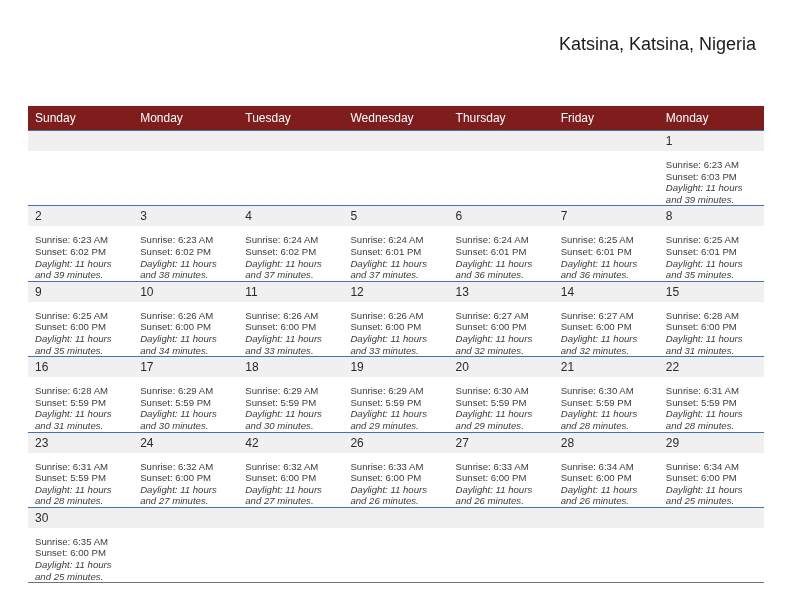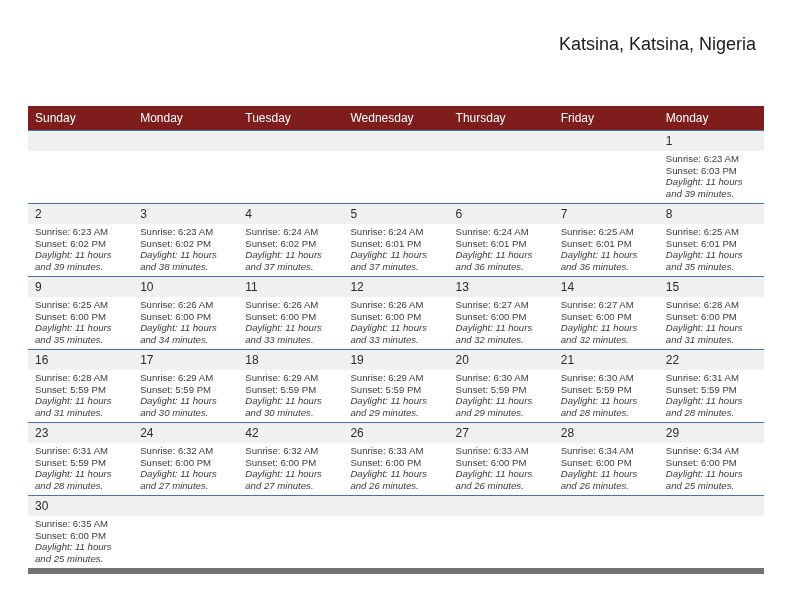--- a/index.html
+++ b/index.html
@@ -126,36 +126,36 @@
   }
   .daynum {
     background: #f0f0f0;
     font-size: 12px;
     color: #2b2b2b;
     padding: 3px 0 3px 7px;
     height: 14px;
     line-height: 14px;
   }
   .cell-body {
-    padding: 2px 5px 0 7px;
+    padding: 8px 5px 0 7px;
     font-size: 9.6px;
     line-height: 11.6px;
     color: #3c3c3c;
   }
   .cell-body div {
     white-space: nowrap;
   }
   .cell-body .daylight {
     white-space: normal;
     font-style: italic;
   }
   td.blank .cell-body { visibility: hidden; }
   td.blank .daynum { color: transparent; }
   tr.last-week td {
-    border-bottom: 6px solid #737373;
+    border-bottom: 1px solid #737373;
     margin-top: 28px;
   }
 </style>
 </head>
 <body>
 
 <div class="page">
 
   <div class="header">
 

